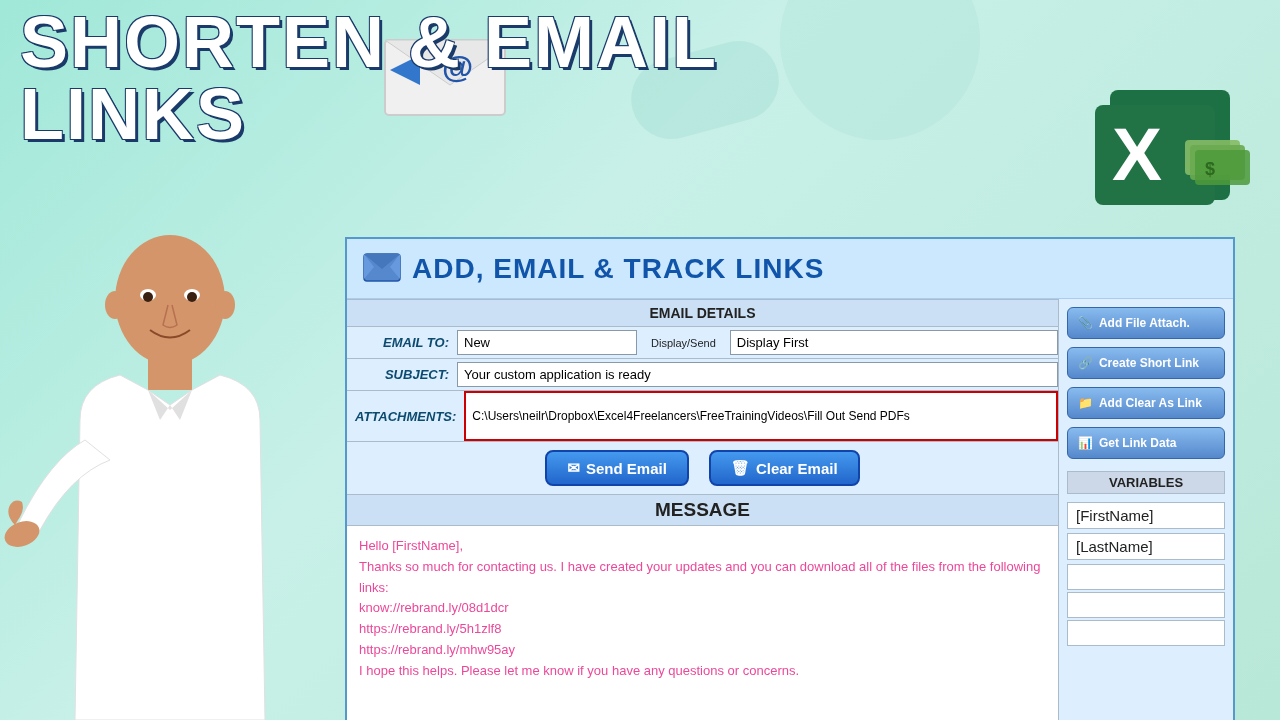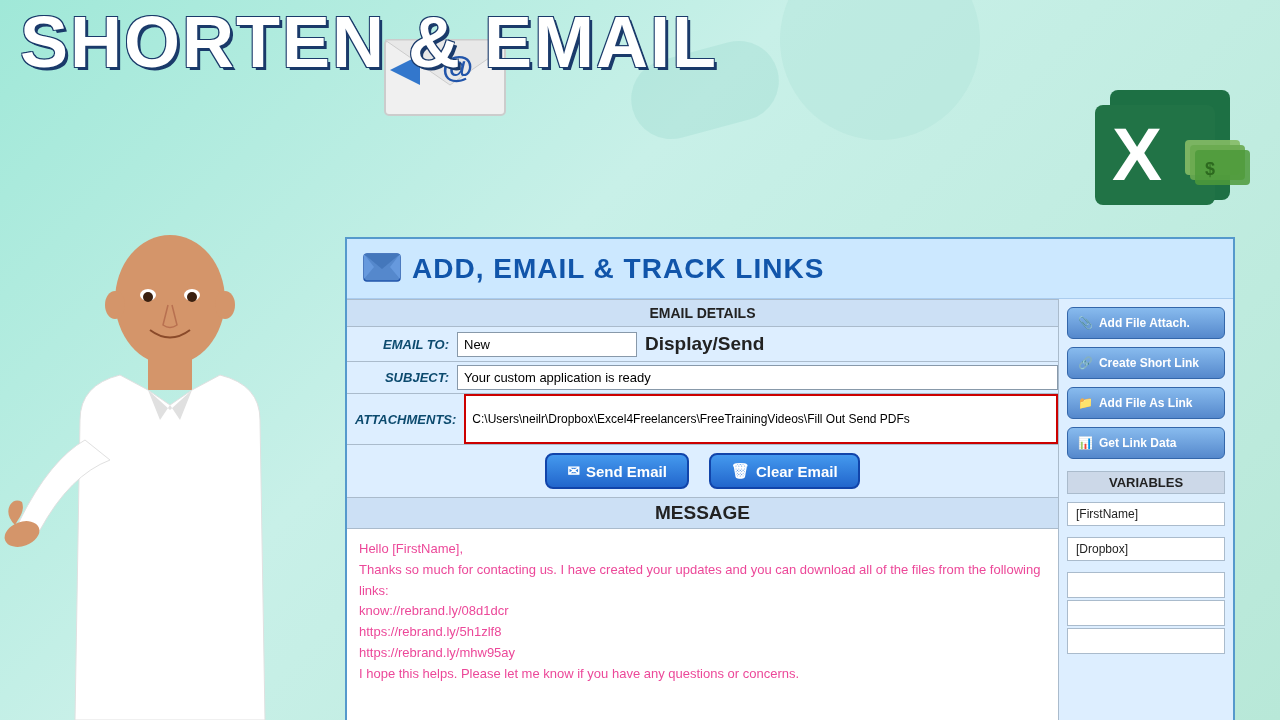--- a/index.html
+++ b/index.html
@@ -183,24 +183,24 @@
     .form-input {
       flex: 1;
       border: 1px solid #8899aa;
       padding: 4px 6px;
       font-size: 13px;
       background: white;
       outline: none;
     }
 
     .display-send-label {
-      font-weight: bold;
-      font-size: 19px;
+      font-weight: normal;
+      font-size: 11px;
       color: #222;
-      padding: 6px 8px;
+      padding: 6px 14px;
       white-space: nowrap;
     }
 
     .display-send-input {
       flex: 1;
       border: 1px solid #8899aa;
       padding: 4px 6px;
       font-size: 13px;
       background: white;
       outline: none;
@@ -322,42 +322,43 @@
       background: #ccd8e8;
       padding: 3px;
       border: 1px solid #aabbcc;
       margin-bottom: 8px;
     }
 
     .variable-item {
       background: white;
       border: 1px solid #aabbcc;
       padding: 4px 8px;
-      font-size: 12px;
+      font-size: 15px;
       color: #222;
-      margin-bottom: 11px;
+      margin-bottom: 4px;
     }
 
     .variable-empty {
       background: white;
       border: 1px solid #aabbcc;
       padding: 12px 8px;
       margin-bottom: 2px;
     }
   </style>
 </head>
 <body>
 
 <div class="bg-shapes">
   <div class="bg-shape1"></div>
   <div class="bg-shape2"></div>
 </div>
 
 <div class="title-text">
   <div class="title-line1">SHORTEN &amp; EMAIL</div>
+  <div class="title-line2">LINKS</div>
 </div>
 
 <div class="email-icon-hero">
   <svg class="envelope-hero" viewBox="0 0 140 100" xmlns="http://www.w3.org/2000/svg">
 
     <rect x="5" y="20" width="120" height="75" rx="4" fill="#f0f0f0" stroke="#ccc" stroke-width="2"></rect>
 
     <polygon points="5,20 70,65 135,20" fill="#e8e8e8" stroke="#ccc" stroke-width="1"></polygon>
 
     <polygon points="10,50 40,35 40,65" fill="#3377cc"></polygon>
@@ -452,20 +453,21 @@
 
     <div class="content-area">
 
       <div class="email-details-section">
         <div class="email-details-header">EMAIL DETAILS</div>
 
         <div class="form-row">
           <div class="form-label">EMAIL TO:</div>
           <input class="form-input" type="text" style="max-width: 180px;" value="New">
           <div class="display-send-label">Display/Send</div>
+          <input class="display-send-input" type="text" value="Display First" style="">
         </div>
 
         <div class="form-row">
           <div class="form-label">SUBJECT:</div>
           <input class="form-input" type="text" style="flex: 1 1 0%;" value="Your custom application is ready">
         </div>
 
         <div class="attachments-row">
           <div class="form-label">ATTACHMENTS:</div>
           <input class="attachment-input" type="text" value="C:\Users\neilr\Dropbox\Excel4Freelancers\FreeTrainingVideos\Fill Out Send PDFs" style="">
@@ -501,31 +503,31 @@
       <button class="sidebar-btn">
         <span>📎</span>
         <span>Add File Attach.</span>
       </button>
       <button class="sidebar-btn">
         <span>🔗</span>
         <span>Create Short Link</span>
       </button>
       <button class="sidebar-btn">
         <span>📁</span>
-        <span>Add File As Link</span>
+        <span>Add Clear As Link</span>
       </button>
       <button class="sidebar-btn">
         <span>📊</span>
         <span>Get Link Data</span>
       </button>
 
       <div class="variables-section">
         <div class="variables-header">VARIABLES</div>
         <div class="variable-item">[FirstName]</div>
-        <div class="variable-item">[Dropbox]</div>
+        <div class="variable-item">[LastName]</div>
         <div class="variable-empty"></div>
         <div class="variable-empty"></div>
         <div class="variable-empty"></div>
       </div>
     </div>
 
   </div>
 </div>
 
 </body></html>

